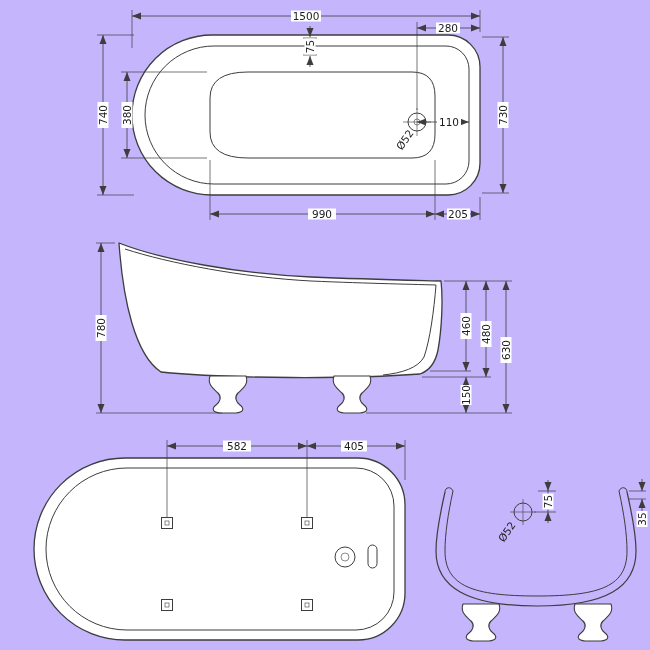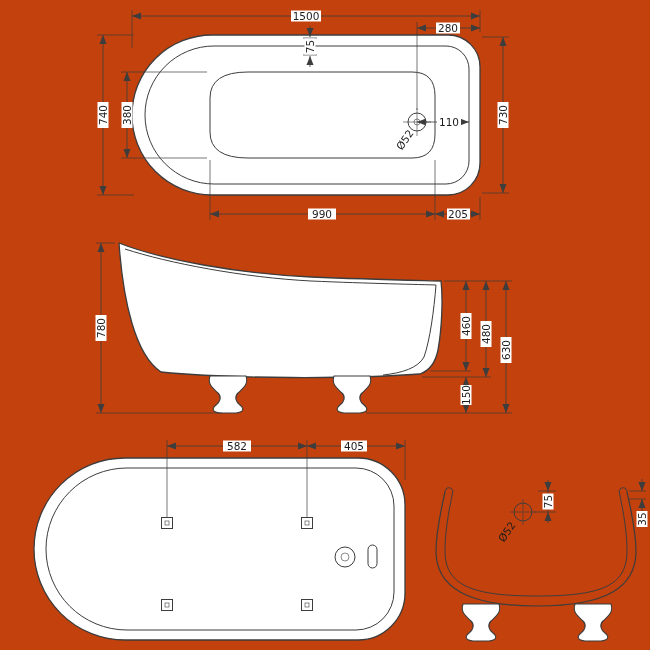--- a/index.html
+++ b/index.html
@@ -1,16 +1,16 @@
 <!DOCTYPE html>
 <html><head>
 <meta charset="utf-8">
 <style>
   html,body{margin:0;padding:0;background:#ffffff}
-  .sheet{width:650px;height:650px;background:#c2410c;font-family:"DejaVu Sans",sans-serif;overflow:hidden}
+  .sheet{width:650px;height:650px;background:#c4b5fd;font-family:"DejaVu Sans",sans-serif;overflow:hidden}
   svg{display:block}
   .outline{fill:#ffffff;stroke:#3d3d3d;stroke-width:1.3;stroke-linejoin:round}
   .outline-open{fill:none;stroke:#3d3d3d;stroke-width:1.2;stroke-linejoin:round}
   .outline2{fill:none;stroke:#3d3d3d;stroke-width:1}
   .thin{fill:none;stroke:#3d3d3d;stroke-width:0.6}
   .dim{stroke:#3d3d3d;stroke-width:0.8;fill:none}
   .ext{stroke:#3d3d3d;stroke-width:0.7;fill:none}
   .lbl{font-size:10.5px;fill:#1c1c1c;text-anchor:middle}
   .lblbg{fill:#ffffff}
   .part{fill:#ffffff;stroke:#3d3d3d;stroke-width:1.1;stroke-linejoin:round}

